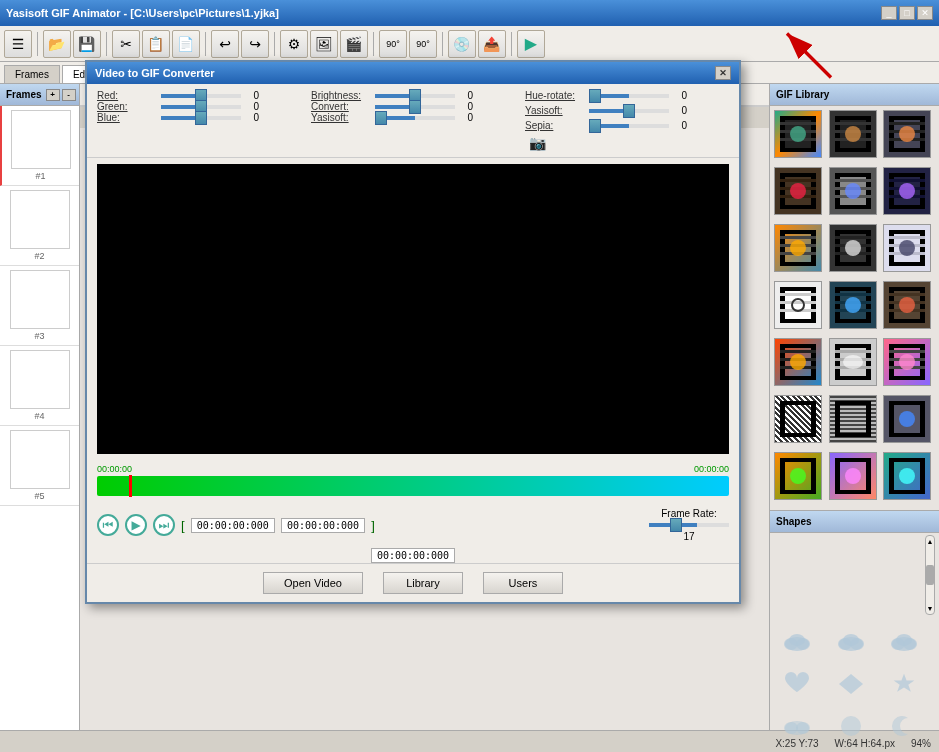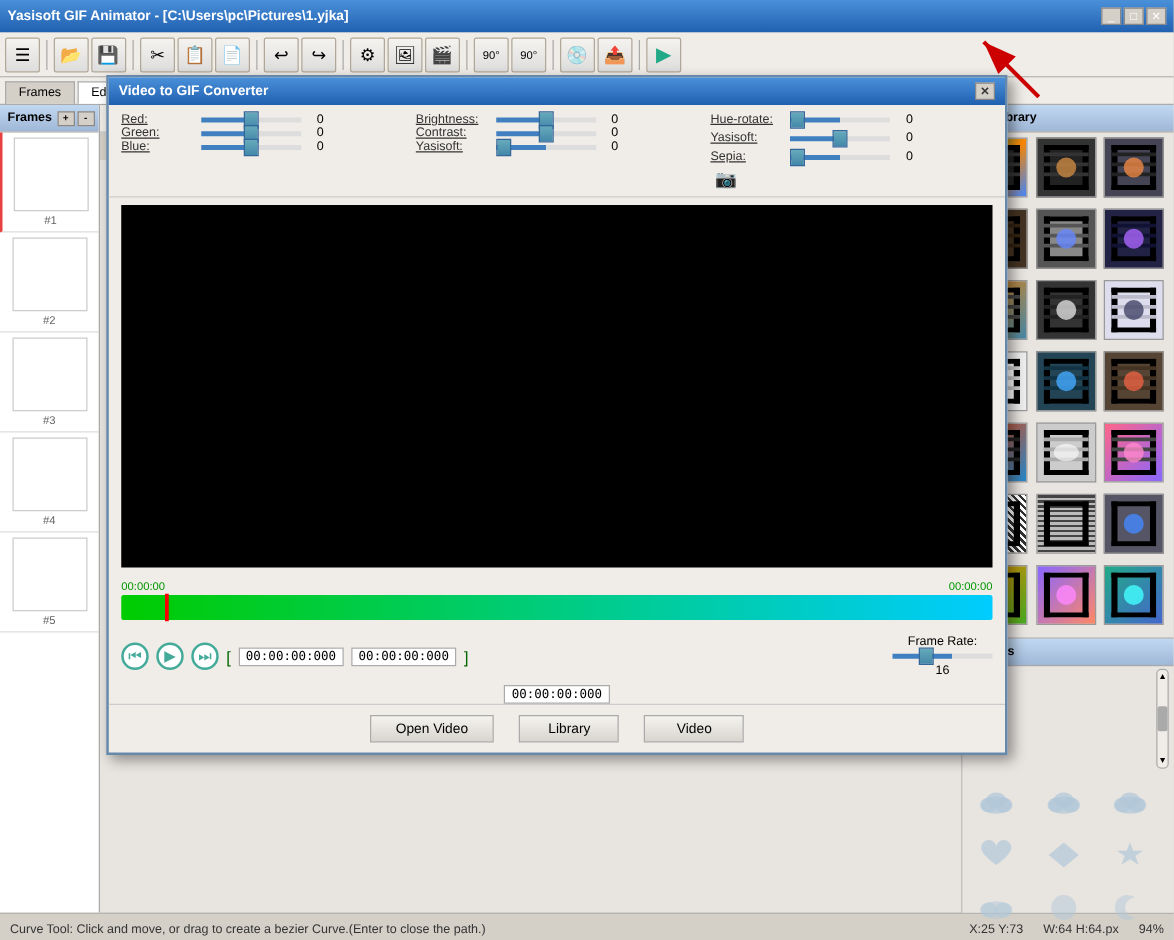--- a/index.html
+++ b/index.html
@@ -172,21 +172,21 @@
 
     
     .dialog-overlay {
       position: absolute;
       top: 0; left: 0; right: 0; bottom: 0;
       z-index: 100;
     }
     .dialog {
       position: absolute;
       top: 60px; left: 85px;
-      width: 721px;
+      width: 656px;
       background: #f0ede8;
       border: 2px solid #6688aa;
       box-shadow: 4px 4px 10px rgba(0,0,0,0.4);
     }
     .dialog-title {
       background: linear-gradient(to bottom, #4a90d9, #2060b0);
       color: white;
       height: 22px;
       display: flex; align-items: center; justify-content: space-between;
       padding: 0 8px;
@@ -774,21 +774,20 @@
         </div>
         <div class="shape-item">
           
         </div>
       </div>
     </div>
   </div>
 </div>
 
 <div class="status-bar">
-  <span>Curve Tool: Click and move, or drag to create a bezier Curve.(Enter to close the path.)</span>
   <span style="margin-left:auto;white-space:nowrap">X:25  Y:73</span>
   <span style="white-space:nowrap">W:64  H:64.px</span>
   <span>94%</span>
 </div>
 
 <div class="dialog-overlay">
   <div class="dialog">
     <div class="dialog-title">
       <span>Video to GIF Converter</span>
       <div class="dialog-close">✕</div>
@@ -822,21 +821,21 @@
 
       <div>
         <div class="control-row">
           <span class="control-label">Brightness:</span>
           <div class="slider-container">
             <input type="range" class="slider" min="-100" max="100" value="0" style="">
             <span class="slider-value">0</span>
           </div>
         </div>
         <div class="control-row">
-          <span class="control-label">Contrast:</span>
+          <span class="control-label">Convert:</span>
           <div class="slider-container">
             <input type="range" class="slider" min="-100" max="100" value="0" style="">
             <span class="slider-value">0</span>
           </div>
         </div>
         <div class="control-row">
           <span class="control-label">Yasisoft:</span>
           <div class="slider-container">
             <input type="range" class="slider" min="0" max="100" value="0" style="">
             <span class="slider-value">0</span>
@@ -889,32 +888,32 @@
       <div class="play-btn">⏭</div>
 
       <span class="time-bracket">[</span>
       <div class="time-display">00:00:00:000</div>
       <div class="time-display">00:00:00:000</div>
       <span class="time-bracket">]</span>
 
       <div class="frame-rate-section">
         <span>Frame Rate:</span>
         <input type="range" class="framerate-slider" min="1" max="30" value="10" style="">
-        <span>16</span>
+        <span>17</span>
       </div>
     </div>
 
     <div class="time-row2">
       <div class="time-display">00:00:00:000</div>
     </div>
 
     <div class="dialog-buttons">
       <button class="dialog-btn">Open Video</button>
       <button class="dialog-btn">Library</button>
-      <button class="dialog-btn">Video</button>
+      <button class="dialog-btn">Users</button>
     </div>
   </div>
 
   <svg class="red-arrow" viewBox="0 0 60 50" style="position:absolute;top:28px;right:95px;width:70px;height:55px;pointer-events:none">
     <defs>
       <marker id="arrowhead" markerWidth="8" markerHeight="6" refX="8" refY="3" orient="auto">
         <polygon points="0 0, 8 3, 0 6" fill="#cc0000"></polygon>
       </marker>
     </defs>
     <line x1="50" y1="45" x2="10" y2="5" stroke="#cc0000" stroke-width="3" marker-end="url(#arrowhead)"></line>

